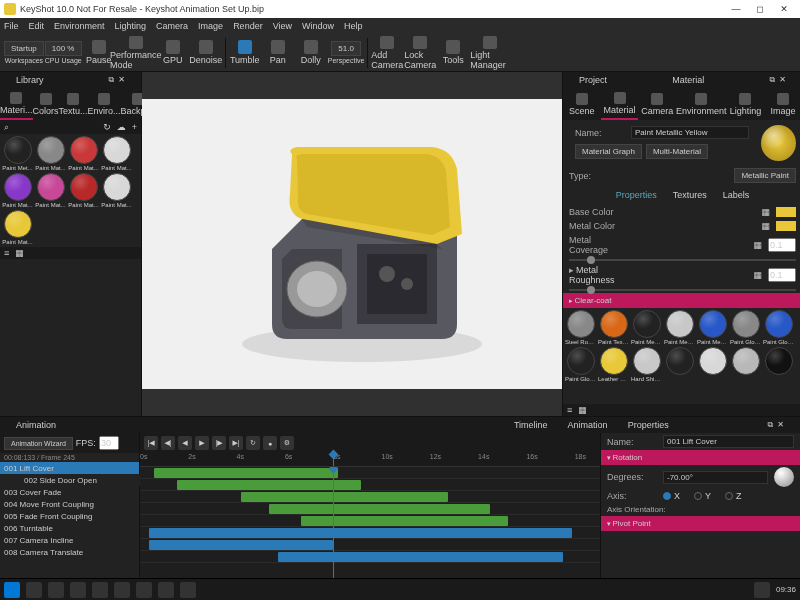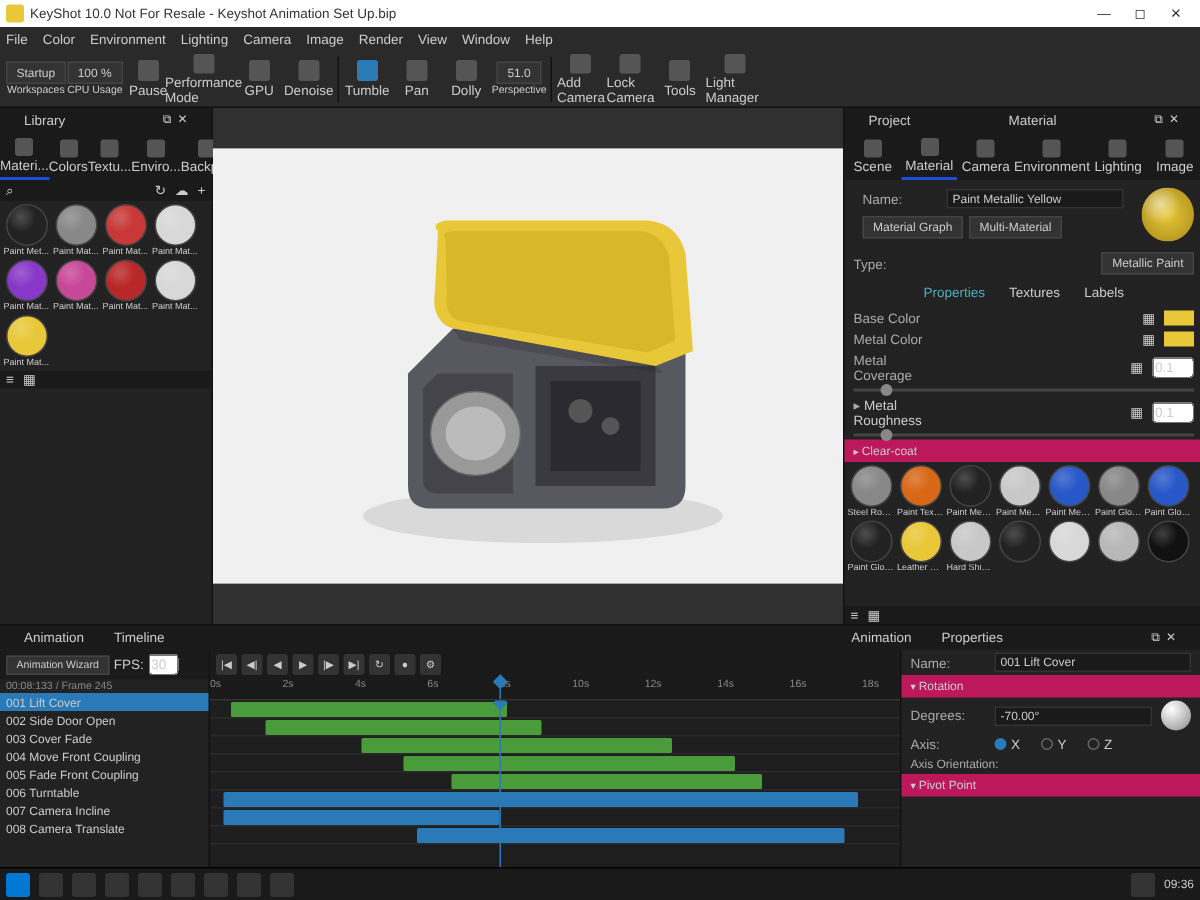--- a/index.html
+++ b/index.html
@@ -18,21 +18,21 @@
 .main{flex:1;display:flex;min-height:0}
 .panel{background:#222;display:flex;flex-direction:column}
 .left{width:142px;border-right:1px solid #111}
 .center{flex:1;background:#303030;display:flex;align-items:center;justify-content:center;position:relative}
 .right{width:240px;border-left:1px solid #111}
 .phead{height:16px;background:#1a1a1a;display:flex;align-items:center;padding:0 16px;font-size:9px;justify-content:space-between}
 .phead .pbtns{display:flex;gap:4px}
 .phead .pbtns span{cursor:pointer;font-size:8px}
 .tabs{display:flex;background:#1a1a1a;height:32px}
 .tab{flex:1;display:flex;flex-direction:column;align-items:center;justify-content:center;cursor:pointer;gap:1px;font-size:7px}
-.tab.active{border-bottom:2px solid #1d4ed8}
+.tab.active{border-bottom:2px solid #be185d}
 .tab .ico{width:12px;height:12px;background:#555;border-radius:2px}
 .treelist{flex:1;overflow:auto;padding:2px}
 .tree-item{padding:1px 4px 1px 12px;cursor:pointer;font-size:8px;line-height:11px}
 .swatches{display:flex;flex-wrap:wrap;gap:2px;padding:2px}
 .swatch{width:31px;display:flex;flex-direction:column;align-items:center;gap:1px;cursor:pointer}
 .swatch .ball{width:28px;height:28px;border-radius:50%;background:radial-gradient(circle at 35% 30%,#fff3,transparent 40%),var(--c);border:1px solid #444}
 .swatch .lbl{font-size:6px;white-space:nowrap;overflow:hidden;text-overflow:ellipsis;width:100%;text-align:center}
 .viewport{width:420px;height:290px;background:#f0f0f0;position:relative}
 .render{position:absolute;inset:0}
 .field{display:flex;align-items:center;padding:2px 6px;gap:6px;font-size:8px}
@@ -84,21 +84,21 @@
 <div class="titlebar">
   <span style="width:12px;height:12px;background:#e8c838;border-radius:2px;margin-right:4px"></span>
   <span class="title">KeyShot 10.0 Not For Resale - Keyshot Animation Set Up.bip</span>
   <span class="wbtn">—</span>
   <span class="wbtn">◻</span>
   <span class="wbtn">✕</span>
 </div>
 
 <div class="menubar">
   <span>File</span>
-  <span>Color</span>
+  <span>Edit</span>
   <span>Environment</span>
   <span>Lighting</span>
   <span>Camera</span>
   <span>Image</span>
   <span>Render</span>
   <span>View</span>
   <span>Window</span>
   <span>Help</span>
 </div>
 
@@ -423,38 +423,38 @@
     <div class="minibar">
         <span>≡</span>
         <span>▦</span>
       </div>
   </div>
 </div>
 
 <div class="bottom">
   <div class="phead" style="justify-content:flex-start;gap:20px">
     <span>Animation</span>
-    <span style="flex:1;text-align:left">Timeline</span>
+    <span style="flex:1;text-align:right">Timeline</span>
     <span style="width:180px"><span>Animation</span> &nbsp;&nbsp;&nbsp;&nbsp;&nbsp;&nbsp; <span>Properties</span></span>
     <div class="pbtns">
         <span>⧉</span>
         <span>✕</span>
       </div>
   </div>
   <div class="timeline-area">
     <div class="anim-left">
       <div class="transport">
         <div class="btn" style="font-size:7px">Animation Wizard</div>
         <span>FPS:</span>
         <input style="width: 20px;" value="30">
       </div>
       <div style="font-size:7px;padding:1px 4px;color:#888">00:08:133 / Frame 245</div>
       <div id="track-labels" style="flex:1">
           <div class="track-label sel" style="height: 12px;">001 Lift Cover</div>
-          <div class="track-label" style="height: 12px;">002 Side Door Open</div>
+          <div class="track-label" style="height: 12px; margin-left: 20px;">002 Side Door Open</div>
           <div class="track-label" style="height: 12px;">003 Cover Fade</div>
           <div class="track-label" style="height: 12px;">004 Move Front Coupling</div>
           <div class="track-label" style="height: 12px;">005 Fade Front Coupling</div>
           <div class="track-label" style="height: 12px;">006 Turntable</div>
           <div class="track-label" style="height: 12px;">007 Camera Incline</div>
           <div class="track-label" style="height: 12px;">008 Camera Translate</div>
         </div>
     </div>
     <div class="anim-center">
       <div class="transport" style="justify-content:flex-start">

